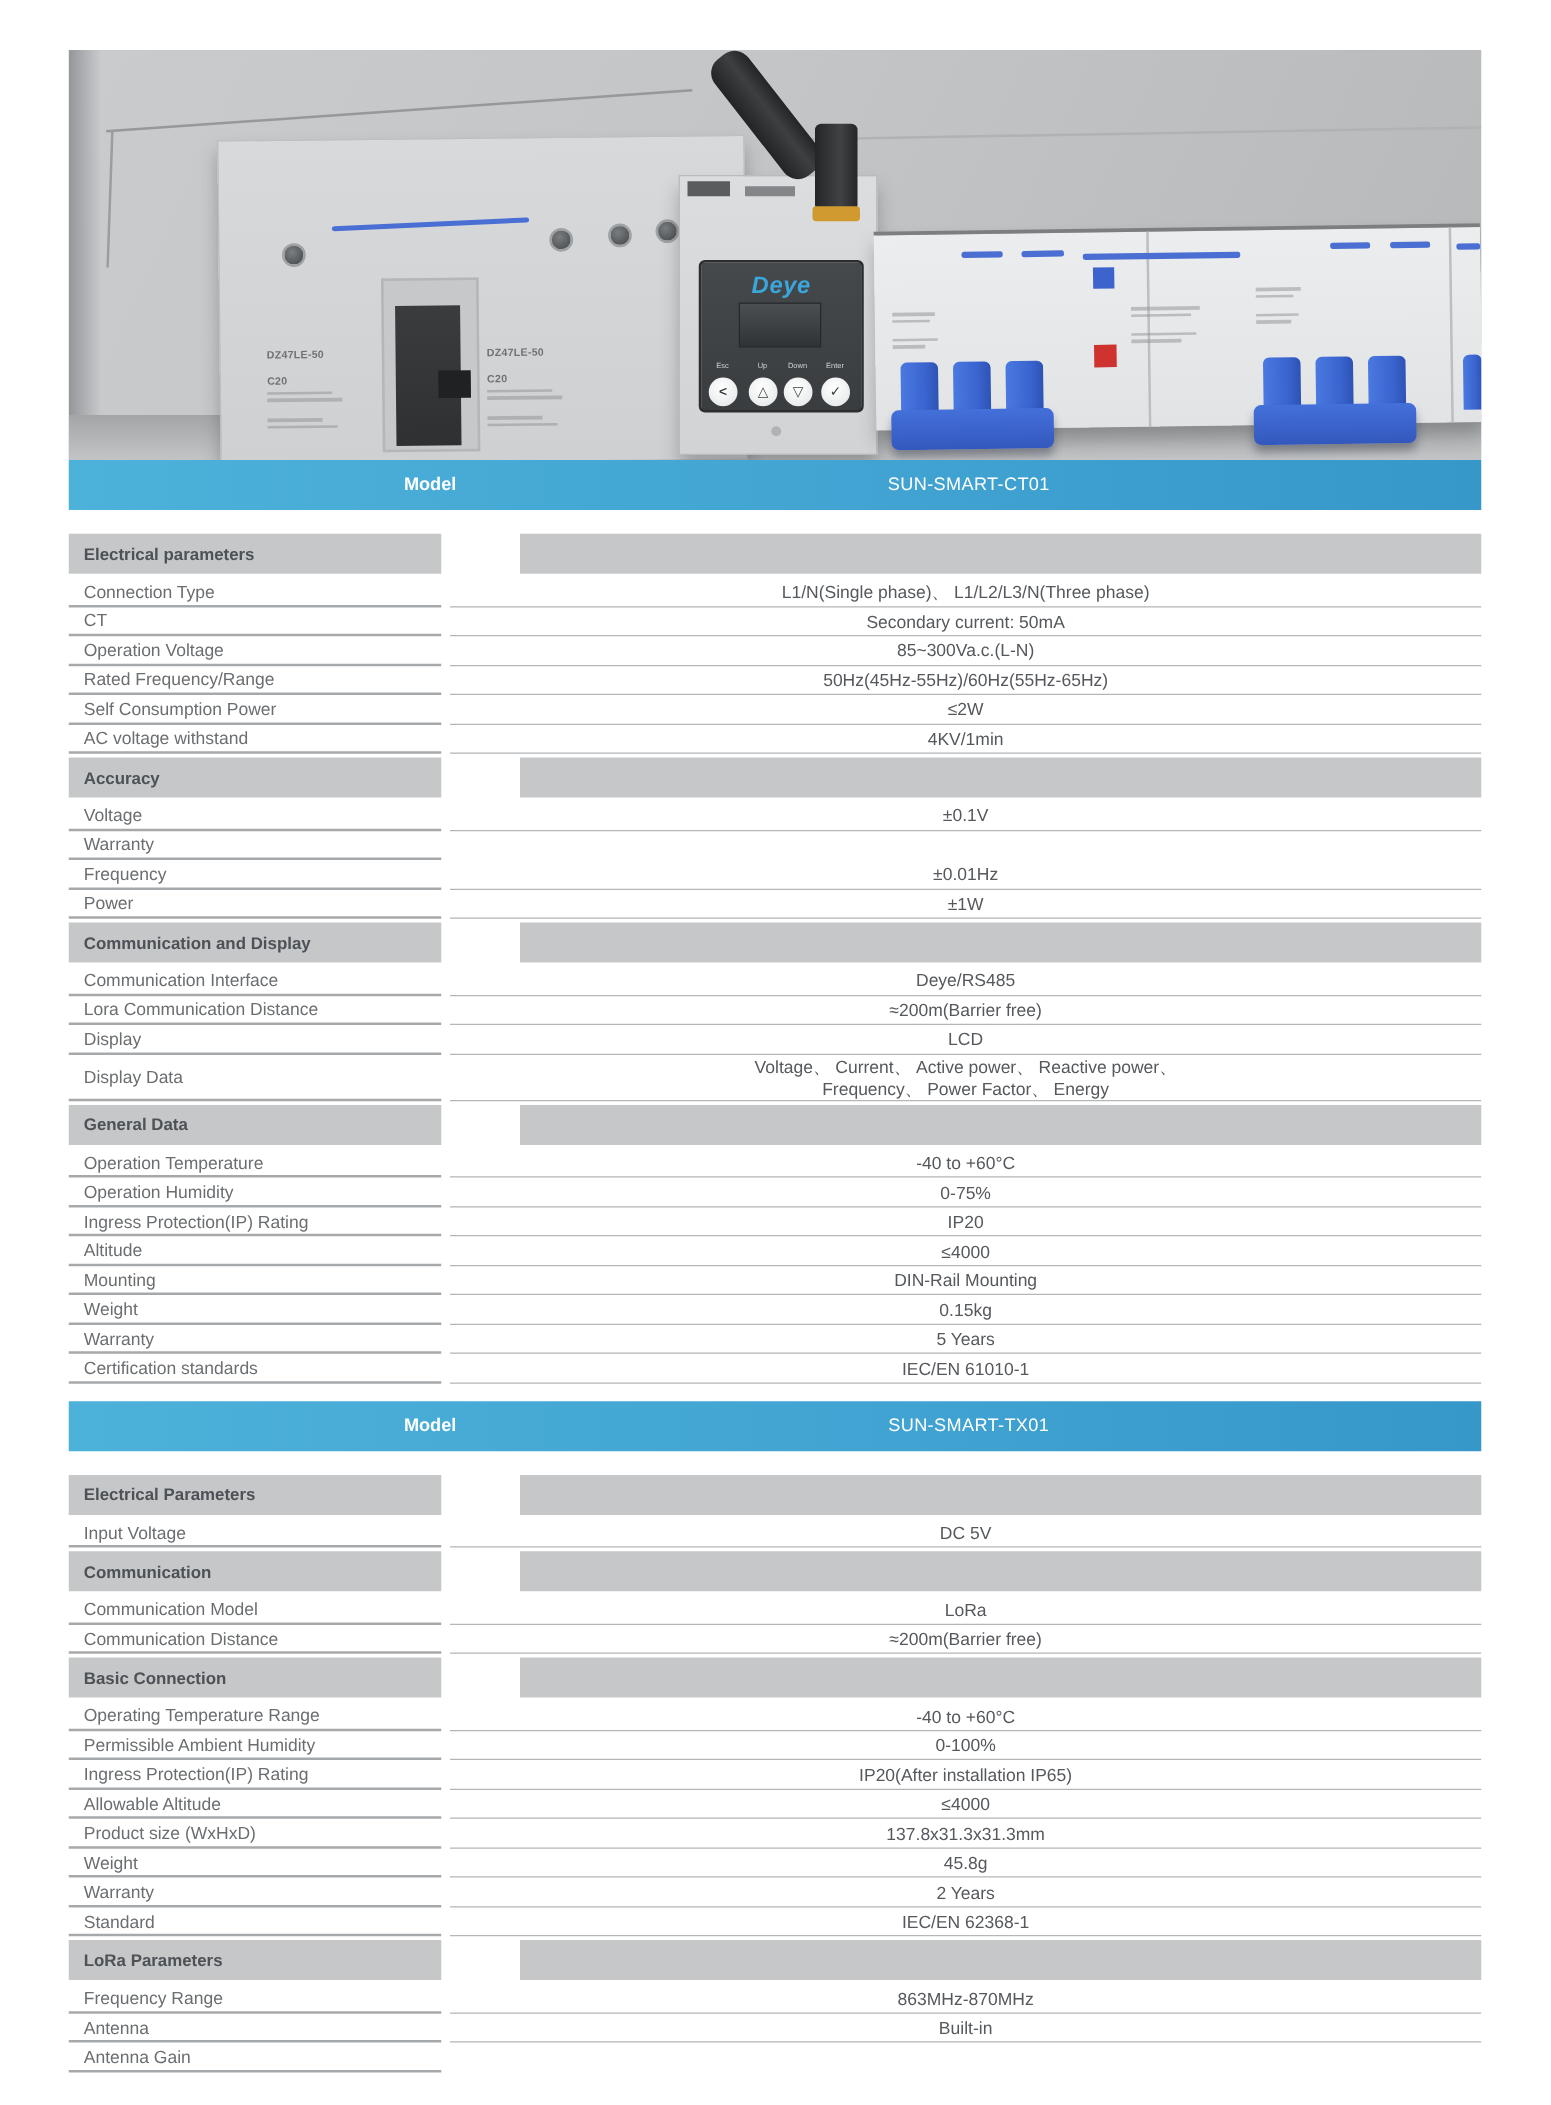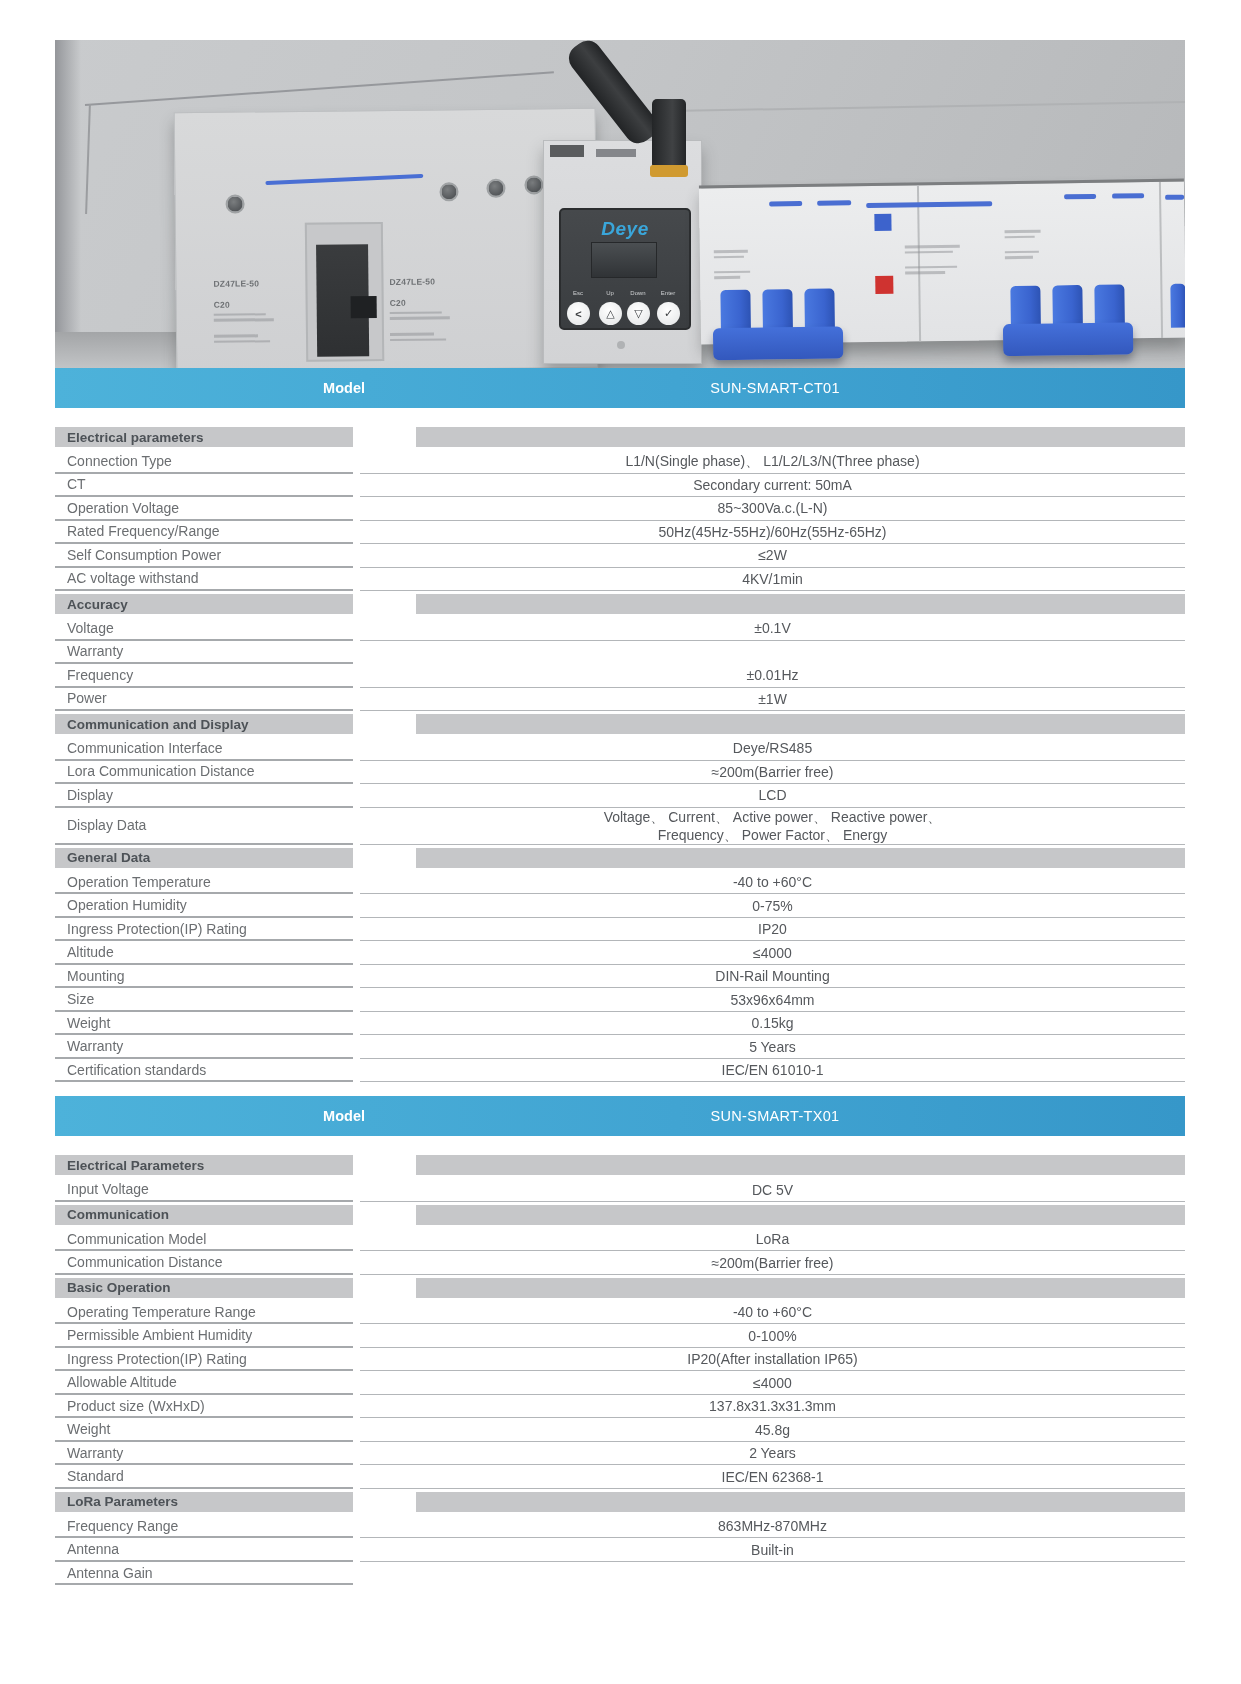--- a/index.html
+++ b/index.html
@@ -64,21 +64,21 @@
   .model-bar .mb-value{flex:1;text-align:center;color:#ffffff;font-size:14.5px;letter-spacing:.3px;}
 
   
   .spec-table{width:1130px;margin-top:19px;}
   .srow{display:flex;align-items:center;min-height:23.5px;}
   .c-label{width:286px;padding-left:12px;align-self:stretch;display:flex;align-items:center;
            border-bottom:2px solid #a6a9ac;color:#6b6e71;font-size:14px;}
   .c-gap{width:7px;align-self:stretch;}
   .c-value{flex:1;align-self:stretch;display:flex;align-items:center;justify-content:center;text-align:center;
            border-bottom:1px solid #b3b6b9;color:#55585c;font-size:14px;white-space:pre-line;line-height:1.3;}
-  .band{display:flex;height:20px;margin:3px 0;gap:28px;}
+  .band{display:flex;height:32px;margin:3px 0;gap:28px;}
   .band .b-label{width:286px;padding-left:12px;background:#c6c7c9;display:flex;align-items:center;
                  color:#4d5257;font-size:13.5px;font-weight:700;}
   .band .b-gap{width:7px;background:#ffffff;}
   .band .b-rest{flex:1;background:#c6c7c9;}
   .t2{margin-top:14px;}
 </style>
 </head>
 <body>
 
 <div class="content">
@@ -289,25 +289,20 @@
         <div class="c-label">Altitude</div>
         <div class="c-gap"></div>
         <div class="c-value">≤4000</div>
       </div>
       <div class="srow">
         <div class="c-label">Mounting</div>
         <div class="c-gap"></div>
         <div class="c-value">DIN-Rail Mounting</div>
       </div>
       <div class="srow">
-        <div class="c-label">Size</div>
-        <div class="c-gap"></div>
-        <div class="c-value">53x96x64mm</div>
-      </div>
-      <div class="srow">
         <div class="c-label">Weight</div>
         <div class="c-gap"></div>
         <div class="c-value">0.15kg</div>
       </div>
       <div class="srow">
         <div class="c-label">Warranty</div>
         <div class="c-gap"></div>
         <div class="c-value">5 Years</div>
       </div>
       <div class="srow">
@@ -342,21 +337,21 @@
         <div class="c-label">Communication Model</div>
         <div class="c-gap"></div>
         <div class="c-value">LoRa</div>
       </div>
       <div class="srow">
         <div class="c-label">Communication Distance</div>
         <div class="c-gap"></div>
         <div class="c-value">≈200m(Barrier free)</div>
       </div>
       <div class="band">
-        <div class="b-label">Basic Operation</div>
+        <div class="b-label">Basic Connection</div>
         <div class="b-gap"></div>
         <div class="b-rest"></div>
       </div>
       <div class="srow">
         <div class="c-label">Operating Temperature Range</div>
         <div class="c-gap"></div>
         <div class="c-value">-40 to +60°C</div>
       </div>
       <div class="srow">
         <div class="c-label">Permissible Ambient Humidity</div>

